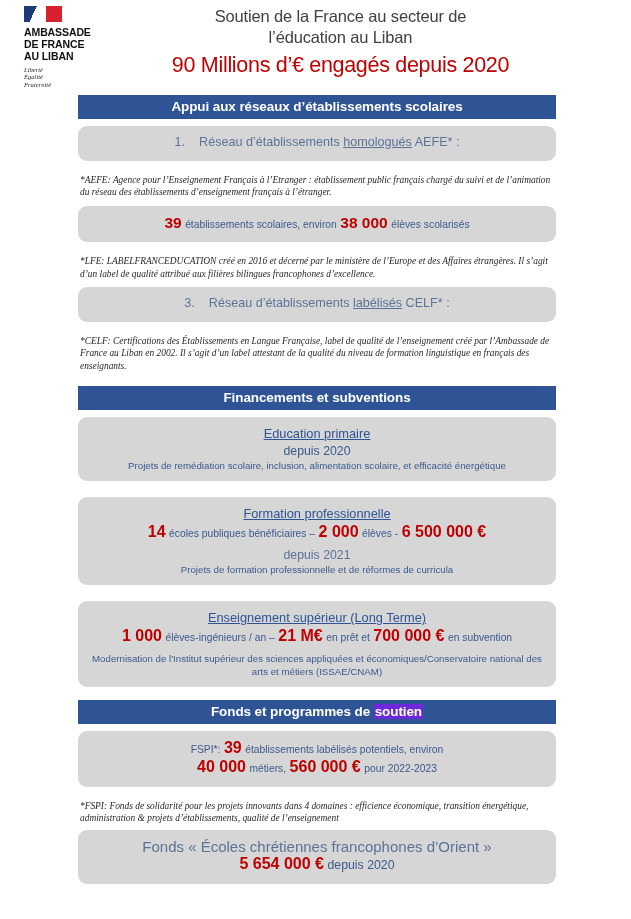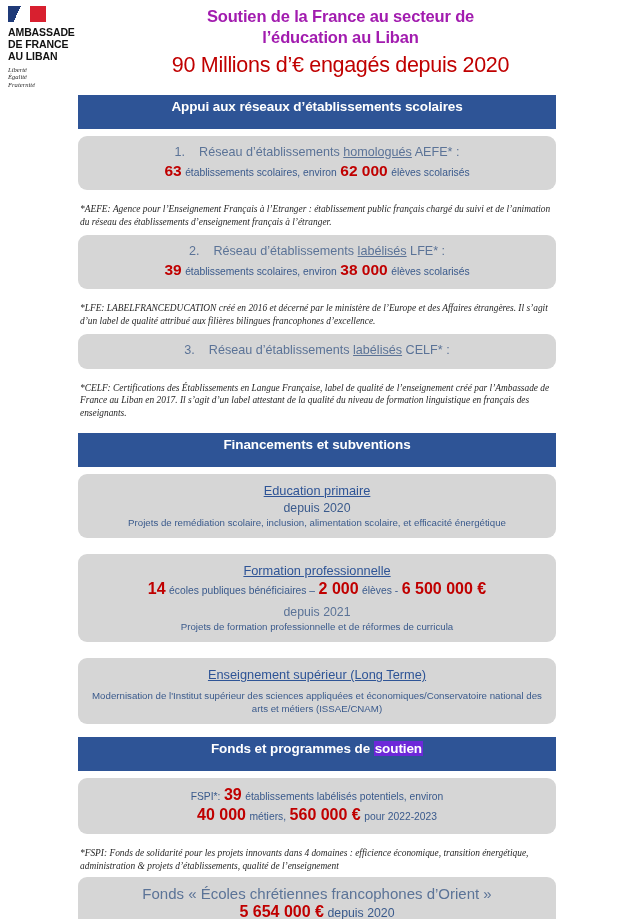--- a/index.html
+++ b/index.html
@@ -15,21 +15,21 @@
 
   
   .header {
     position: relative;
     height: 95px;
     padding-top: 6px;
   }
 
   .logo {
     position: absolute;
-    left: 8px;
+    left: 24px;
     top: 6px;
     width: 76px;
   }
   .logo-flag {
     display: flex;
     width: 58px;
     height: 16px;
     margin-bottom: 4px;
   }
   .logo-flag .fr { width: 16px; background: #d8202f; }
@@ -54,22 +54,22 @@
     line-height: 7.6px;
     color: #2b2b2b;
   }
 
   .title-block {
     text-align: center;
     padding-left: 70px;
     padding-right: 20px;
   }
   .title-line {
-    color: #a21caf;
-    font-weight: bold;
+    color: #404040;
+    font-weight: normal;
     font-size: 16.5px;
     line-height: 21px;
     letter-spacing: -0.15px;
   }
   .subtitle-line {
     color: #C00000;
     font-weight: normal;
     font-size: 21.5px;
     line-height: 30px;
     letter-spacing: -0.3px;
@@ -81,21 +81,21 @@
     width: 478px;
     margin-left: 78px;
   }
 
   .section-header {
     background: #2E5496;
     color: #ffffff;
     font-weight: bold;
     font-size: 13.5px;
     text-align: center;
-    padding: 4px 0 15px 0;
+    padding: 4px 0 5px 0;
     letter-spacing: -0.1px;
   }
 
   .hl {
     background: #6d28d9;
     color: #ffffff;
     padding: 0 1px;
   }
 
   .card {
@@ -190,50 +190,40 @@
 
 <div class="content">
 
   <div class="section-header">Appui aux réseaux d’établissements scolaires</div>
 
   <div class="card">
     <div class="card-line">
       <span class="idx">1.</span>&nbsp;&nbsp;&nbsp;
       <span>Réseau d’établissements </span><span class="u">homologués</span><span> AEFE* :</span>
     </div>
-    <div class="card-line">
-      <span class="num">63</span>
-      <span class="small">établissements scolaires, environ</span>
-      <span class="num">62 000</span>
-      <span class="small">élèves scolarisés</span>
-    </div>
   </div>
   <div class="footnote">*AEFE: Agence pour l’Enseignement Français à l’Etranger : établissement public français chargé du suivi et de l’animation du réseau des établissements d’enseignement français à l’étranger.</div>
 
   <div class="card">
-    <div class="card-line">
-      <span class="idx">2.</span>&nbsp;&nbsp;&nbsp;
-      <span>Réseau d’établissements </span><span class="u">labélisés</span><span> LFE* :</span>
-    </div>
     <div class="card-line">
       <span class="num">39</span>
       <span class="small">établissements scolaires, environ</span>
       <span class="num">38 000</span>
       <span class="small">élèves scolarisés</span>
     </div>
   </div>
   <div class="footnote">*LFE: LABELFRANCEDUCATION créé en 2016 et décerné par le ministère de l’Europe et des Affaires étrangères. Il s’agit d’un label de qualité  attribué aux filières bilingues francophones d’excellence.</div>
 
   <div class="card">
     <div class="card-line">
       <span class="idx">3.</span>&nbsp;&nbsp;&nbsp;
       <span>Réseau d’établissements </span><span class="u">labélisés</span><span> CELF* :</span>
     </div>
   </div>
-  <div class="footnote">*CELF: Certifications des Établissements en Langue Française, label de qualité de l’enseignement créé par l’Ambassade de France au Liban en 2017. Il s’agit d’un label attestant de la qualité du niveau de formation linguistique en français des enseignants.</div>
+  <div class="footnote">*CELF: Certifications des Établissements en Langue Française, label de qualité de l’enseignement créé par l’Ambassade de France au Liban en 2002. Il s’agit d’un label attestant de la qualité du niveau de formation linguistique en français des enseignants.</div>
 
   <div class="gap-lg"></div>
 
   <div class="section-header">Financements et subventions</div>
 
   <div class="card">
     <div class="card-title">Education primaire</div>
     <div class="card-line tight small" style="font-size:12.3px;">depuis 2020</div>
     <div class="smaller">Projets de remédiation scolaire, inclusion, alimentation scolaire, et efficacité énergétique</div>
   </div>
@@ -251,20 +241,28 @@
     </div>
     <div class="gap-sm"></div>
     <div class="card-line tight" style="font-size:12.3px;">depuis 2021</div>
     <div class="smaller">Projets de formation professionnelle et de réformes de curricula</div>
   </div>
 
   <div class="gap-md"></div>
 
   <div class="card">
     <div class="card-title">Enseignement supérieur (Long Terme)</div>
+    <div class="card-line">
+      <span class="num-lg">1 000</span>
+      <span class="small">élèves-ingénieurs / an –</span>
+      <span class="num-lg">21 M€</span>
+      <span class="small">en prêt et</span>
+      <span class="num-lg">700 000 €</span>
+      <span class="small">en subvention</span>
+    </div>
     <div class="gap-sm"></div>
     <div class="smaller">Modernisation de l'Institut supérieur des sciences appliquées et économiques/Conservatoire national des arts et métiers (ISSAE/CNAM)</div>
   </div>
 
   <div class="gap-lg"></div>
 
   <div class="section-header">
     <span>Fonds et programmes de </span><span class="hl">soutien</span>
   </div>
 

